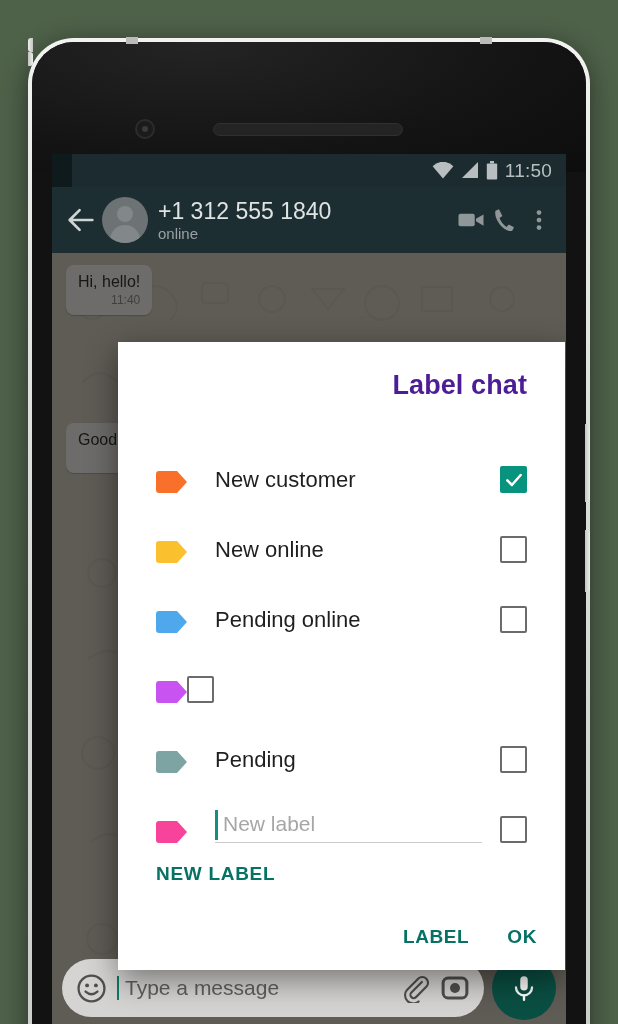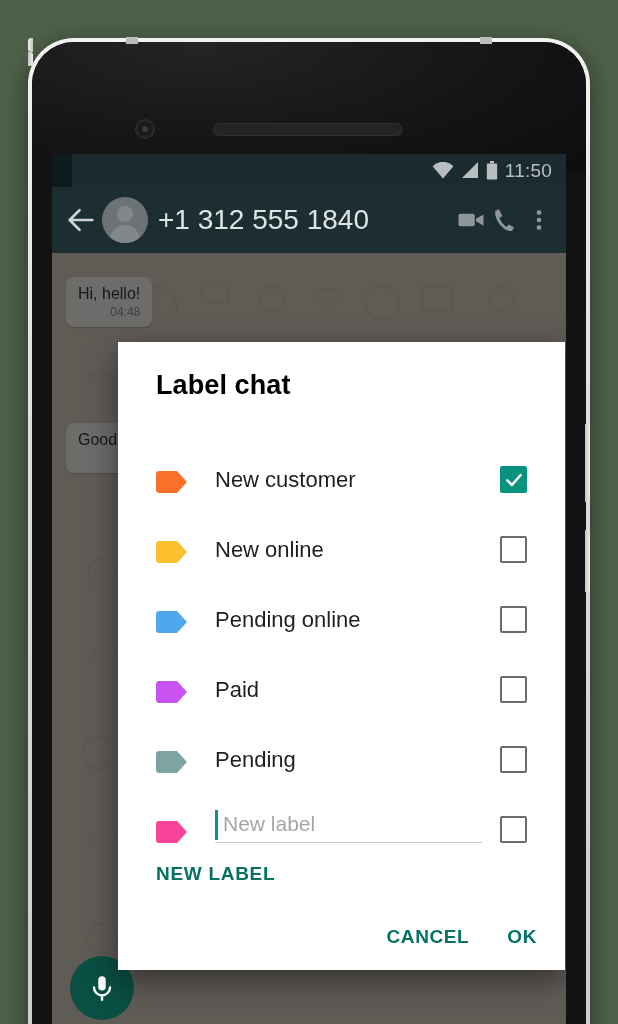--- a/index.html
+++ b/index.html
@@ -95,42 +95,42 @@
   #avatar .head{
     position:absolute; left:50%; top:9px; transform:translateX(-50%);
     width:16px; height:16px; border-radius:50%; background:#82888a;
   }
   #avatar .body{
     position:absolute; left:50%; top:28px; transform:translateX(-50%);
     width:30px; height:22px; border-radius:15px 15px 0 0; background:#82888a;
   }
   #contact-block{ margin-left:10px; flex:1 1 auto; min-width:0; }
   #contact-name{
-    color:#dfe3e4; font-size:28px; line-height:26px; white-space:nowrap;
+    color:#dfe3e4; font-size:23px; line-height:26px; white-space:nowrap;
   }
   #contact-status{ color:#9aa1a3; font-size:15px; line-height:19px; }
   .bar-icon{ width:30px; height:30px; margin-left:4px; flex:0 0 auto; }
   #overflow-icon{ width:22px; height:30px; margin-left:8px; margin-right:4px; }
 
   
   #chat-area{
     position:absolute; left:0; top:99px; right:0; bottom:0;
     background:#d9d3c8;
   }
   #chat-doodles{ position:absolute; inset:0; opacity:.5; }
   #chat-scrim{ position:absolute; inset:0; background:rgba(20,18,14,.62); }
 
   .bubble{
     position:absolute; background:#ffffff;
     border-radius:8px; padding:8px 12px;
     box-shadow:0 1px 1px rgba(0,0,0,.2);
   }
   .bubble .btext{ font-size:16px; color:#202020; white-space:nowrap; }
   .bubble .btime{ font-size:12px; color:#8a8a8a; text-align:right; margin-top:2px; }
-  #bubble-1{ left:14px; top:24px; }
+  #bubble-1{ left:14px; top:12px; }
   #bubble-2{ left:14px; top:170px; }
 
   
   #input-bar{
     position:absolute; left:0; right:0; bottom:0; height:92px;
     display:flex; align-items:center; padding:0 10px;
   }
   #input-pill{
     flex:1 1 auto; height:58px; border-radius:29px;
     background:rgba(255,255,255,.74);
@@ -154,22 +154,22 @@
 
   
   #label-dialog{
     position:absolute; left:66px; top:188px;
     width:447px; height:628px;
     background:#ffffff;
     box-shadow:0 10px 30px rgba(0,0,0,.45);
     padding:28px 0 0 0;
   }
   #dialog-title{
-    font-size:27px; font-weight:bold; color:#000000;
-    padding:0 38px; margin-bottom:22px; letter-spacing:.1px;
+    font-size:27px; font-weight:bold; color:#4c1d95;
+    padding:0 38px; margin-bottom:22px; letter-spacing:.1px;text-align:right;
   }
   .label-row{
     display:flex; align-items:flex-end;
     height:70px; padding:0 38px;
   }
   .tag-icon{ width:31px; height:22px; flex:0 0 auto; }
   .label-text{
     flex:1 1 auto; margin-left:28px;
     font-size:22px; color:#1f1f1f; white-space:nowrap;
   }
@@ -242,20 +242,21 @@
       <div id="app-bar">
         <svg id="back-arrow" viewBox="0 0 24 24">
           <path d="M20 12 H5 M11 5 L4 12 L11 19" stroke="#cfd4d5" stroke-width="1.9" fill="none" stroke-linecap="round" stroke-linejoin="round"></path>
         </svg>
         <div id="avatar">
           <div class="head"></div>
           <div class="body"></div>
         </div>
         <div id="contact-block">
           <div id="contact-name">+1 312 555 1840</div>
+          <div id="contact-status">online</div>
         </div>
         <svg class="bar-icon" viewBox="0 0 24 24">
           <rect x="2" y="7" width="13" height="10" rx="1.6" fill="#8f9799"></rect>
           <path d="M16 11 L22 7.5 V16.5 L16 13 Z" fill="#8f9799"></path>
         </svg>
         <svg class="bar-icon" viewBox="0 0 24 24">
           <path d="M7.2 3.3 L4.4 4.6 C3.3 8.3 6 14.3 10.2 18 c2.8 2.4 5.5 3.3 7.6 2.6 l1.4-2.8 -4.2-2.3 -1.8 2 C11 16 8.7 13.4 7.6 10.3 l2.3-1.5 Z" fill="#8f9799"></path>
         </svg>
         <svg id="overflow-icon" viewBox="0 0 10 24">
           <circle cx="5" cy="6" r="1.9" fill="#8f9799"></circle>
@@ -329,30 +330,47 @@
               <path d="M212 674 l22 12 l-22 12 z"></path>
             <circle cx="292" cy="686" r="16"></circle>
               <path d="M338 674 h32 M338 688 h32"></path>
             <circle cx="420" cy="686" r="13"></circle>
               <path d="M462 674 q14 14 0 26"></path>
           </g>
         </svg>
 
         <div class="bubble" id="bubble-1">
           <div class="btext">Hi, hello!</div>
-          <div class="btime">04:48</div>
+          <div class="btime">11:40</div>
         </div>
         <div class="bubble" id="bubble-2">
           <div class="btext">Good morning</div>
           <div class="btime">11:49</div>
         </div>
 
         <div id="chat-scrim"></div>
 
         <div id="input-bar">
+          <div id="input-pill">
+            <svg width="31" height="31" viewBox="0 0 24 24">
+              <circle cx="12" cy="12" r="10" fill="none" stroke="#4f4f4f" stroke-width="1.8"></circle>
+              <circle cx="8.6" cy="9.6" r="1.5" fill="#4f4f4f"></circle>
+              <circle cx="15.4" cy="9.6" r="1.5" fill="#4f4f4f"></circle>
+              <path d="M7.4 14.4 q4.6 4 9.2 0" fill="none" stroke="#4f4f4f" stroke-width="1.8" stroke-linecap="round"></path>
+            </svg>
+            <div id="msg-placeholder">Type a message<span id="msg-caret"></span>
+            </div>
+            <svg width="30" height="30" viewBox="0 0 24 24">
+              <path d="M17.5 7.2 L9.1 15.6 a2.6 2.6 0 0 0 3.7 3.7 l8.4-8.4 a4.6 4.6 0 0 0 -6.5-6.5 L5.6 13.5 a6.6 6.6 0 0 0 9.3 9.3" fill="none" stroke="#4f4f4f" stroke-width="1.7" stroke-linecap="round"></path>
+            </svg>
+            <svg width="30" height="30" viewBox="0 0 24 24">
+              <rect x="2.5" y="4" width="19" height="16" rx="4" fill="none" stroke="#4f4f4f" stroke-width="2.4"></rect>
+              <circle cx="12" cy="12" r="4" fill="#4f4f4f"></circle>
+            </svg>
+          </div>
           <div id="mic-button">
             <svg width="30" height="30" viewBox="0 0 24 24">
               <rect x="9" y="2.5" width="6" height="11.5" rx="3" fill="#ffffff"></rect>
               <path d="M5.6 11.5 a6.4 6.4 0 0 0 12.8 0" fill="none" stroke="#ffffff" stroke-width="1.9" stroke-linecap="round"></path>
               <path d="M12 18 v3.4" stroke="#ffffff" stroke-width="1.9" stroke-linecap="round"></path>
             </svg>
           </div>
         </div>
       </div>
 
@@ -384,21 +402,20 @@
             <path d="M0 3 a3 3 0 0 1 3 -3 h18 l10 11 l-10 11 h-18 a3 3 0 0 1 -3 -3 z" fill="#4fa8ec"></path>
           </svg>
           <span class="label-text">Pending online</span>
           <span class="checkbox"></span>
         </div>
 
         <div class="label-row">
           <svg class="tag-icon" viewBox="0 0 31 22">
             <path d="M0 3 a3 3 0 0 1 3 -3 h18 l10 11 l-10 11 h-18 a3 3 0 0 1 -3 -3 z" fill="#c853f0"></path>
           </svg>
-          <span class="label-text">Paid</span>
           <span class="checkbox"></span>
         </div>
 
         <div class="label-row">
           <svg class="tag-icon" viewBox="0 0 31 22">
             <path d="M0 3 a3 3 0 0 1 3 -3 h18 l10 11 l-10 11 h-18 a3 3 0 0 1 -3 -3 z" fill="#7ea3a3"></path>
           </svg>
           <span class="label-text">Pending</span>
           <span class="checkbox"></span>
         </div>
@@ -410,21 +427,21 @@
           <span class="field-wrap">
             <span id="field-caret"></span>
             <input id="new-label-input" type="text" placeholder="New label" style="">
           </span>
           <span class="checkbox"></span>
         </div>
 
         <div id="new-label-action">NEW LABEL</div>
 
         <div id="dialog-buttons">
-          <button class="dlg-btn">CANCEL</button>
+          <button class="dlg-btn">LABEL</button>
           <button class="dlg-btn">OK</button>
         </div>
       </div>
     </div>
 
     <div class="side-btn" id="vol-btn"></div>
     <div class="side-btn" id="pwr-btn"></div>
   </div>
   <div class="top-notch" id="notch-l"></div>
   <div class="top-notch" id="notch-r"></div>

